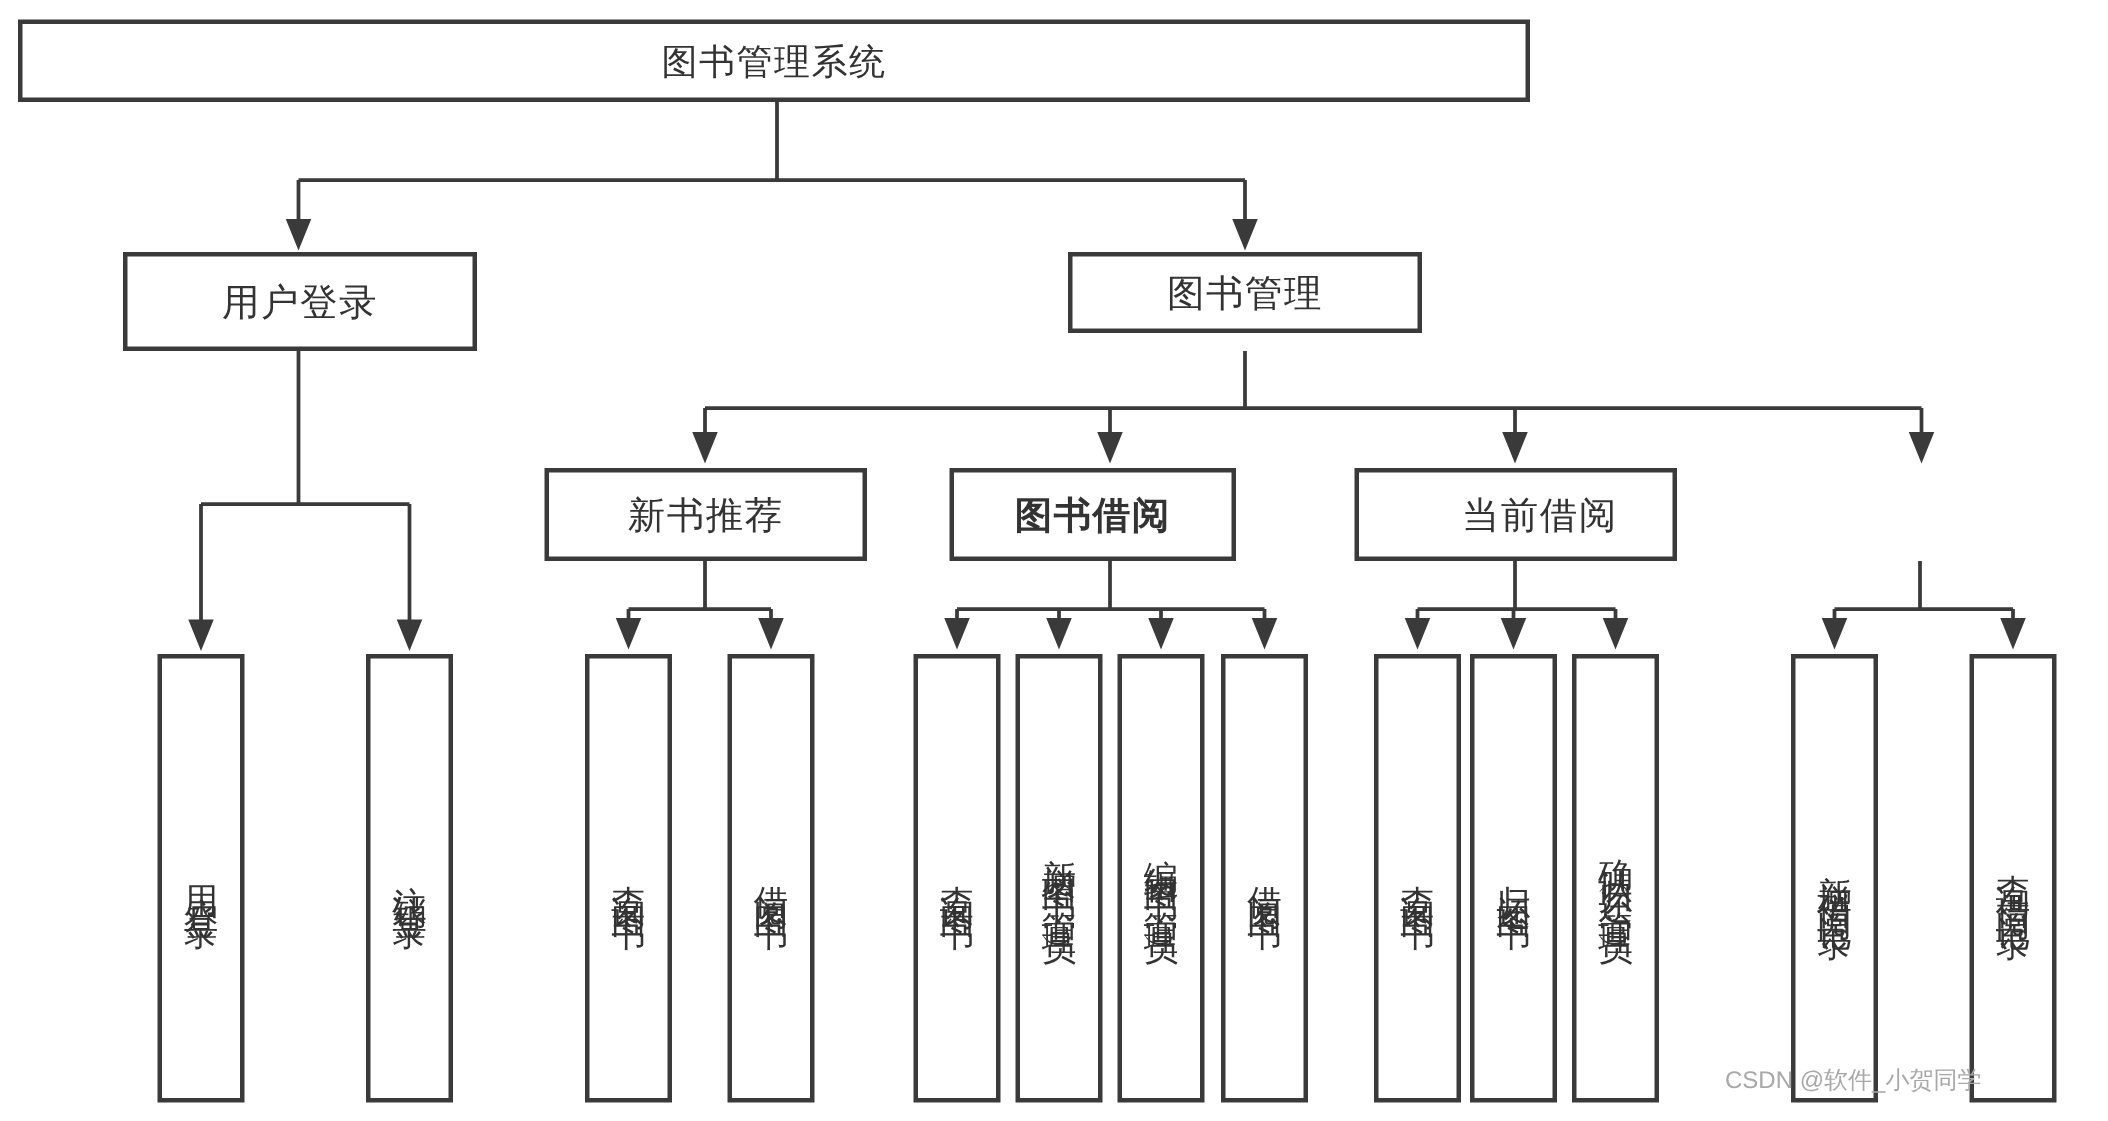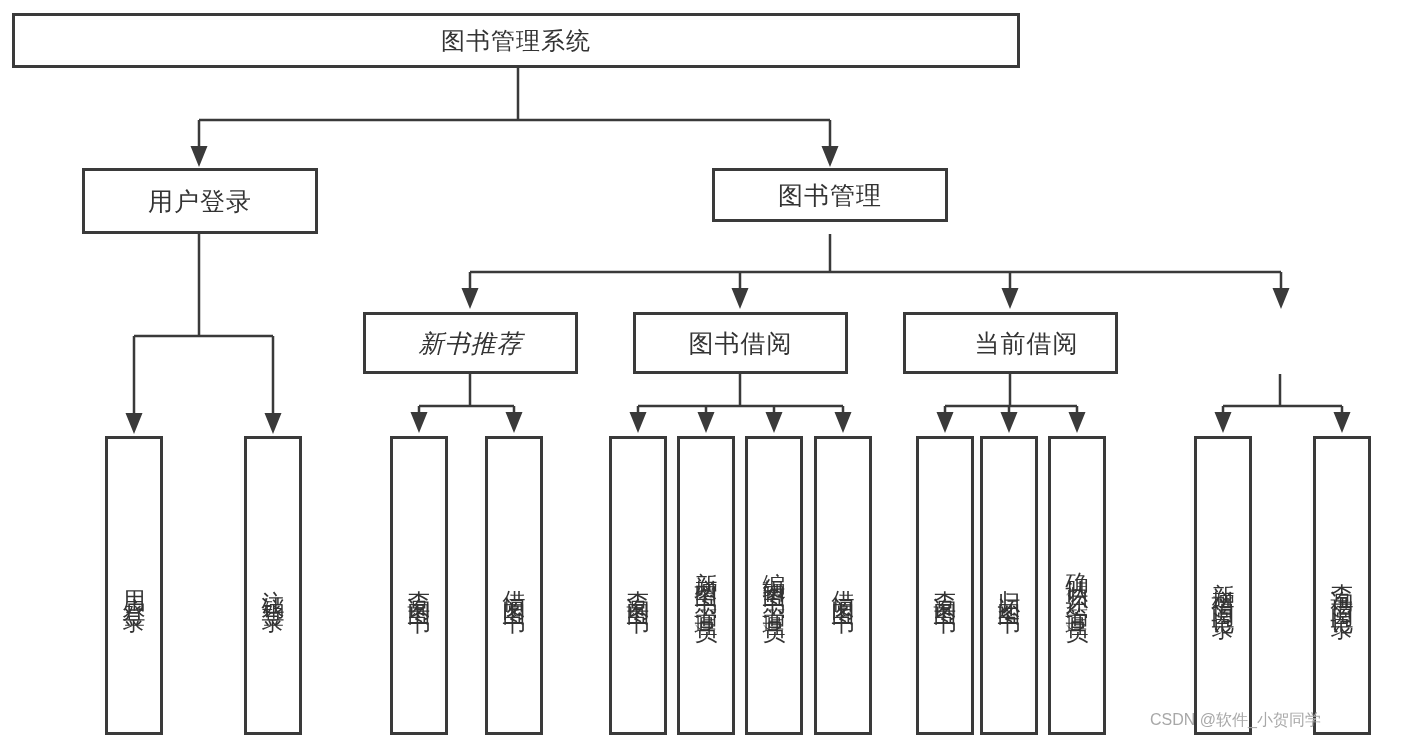--- a/index.html
+++ b/index.html
@@ -123,24 +123,24 @@
     <span>图书管理系统</span>
   </div>
 
   <div class="node hnode" style="left:82px; top:168px; width:236px; height:66px;">
     <span>用户登录</span>
   </div>
   <div class="node hnode" style="left:712px; top:168px; width:236px; height:54px;">
     <span>图书管理</span>
   </div>
 
-  <div class="node hnode" style="left:363px; top:312px; width:215px; height:62px;font-style:italic;">
+  <div class="node hnode" style="left:363px; top:312px; width:215px; height:62px;">
     <span>新书推荐</span>
   </div>
-  <div class="node hnode" style="left:633px; top:312px; width:215px; height:62px;">
+  <div class="node hnode" style="left:633px; top:312px; width:191px; height:62px;font-weight:bold;">
     <span>图书借阅</span>
   </div>
   <div class="node hnode" style="left:903px; top:312px; width:215px; height:62px;padding-left:32px;">
     <span>当前借阅</span>
   </div>
 
   <div class="node vnode" style="left:105px; top:436px; width:58px; height:299px;">
     <span>用户登录</span>
   </div>
   <div class="node vnode" style="left:244px; top:436px; width:58px; height:299px;">

